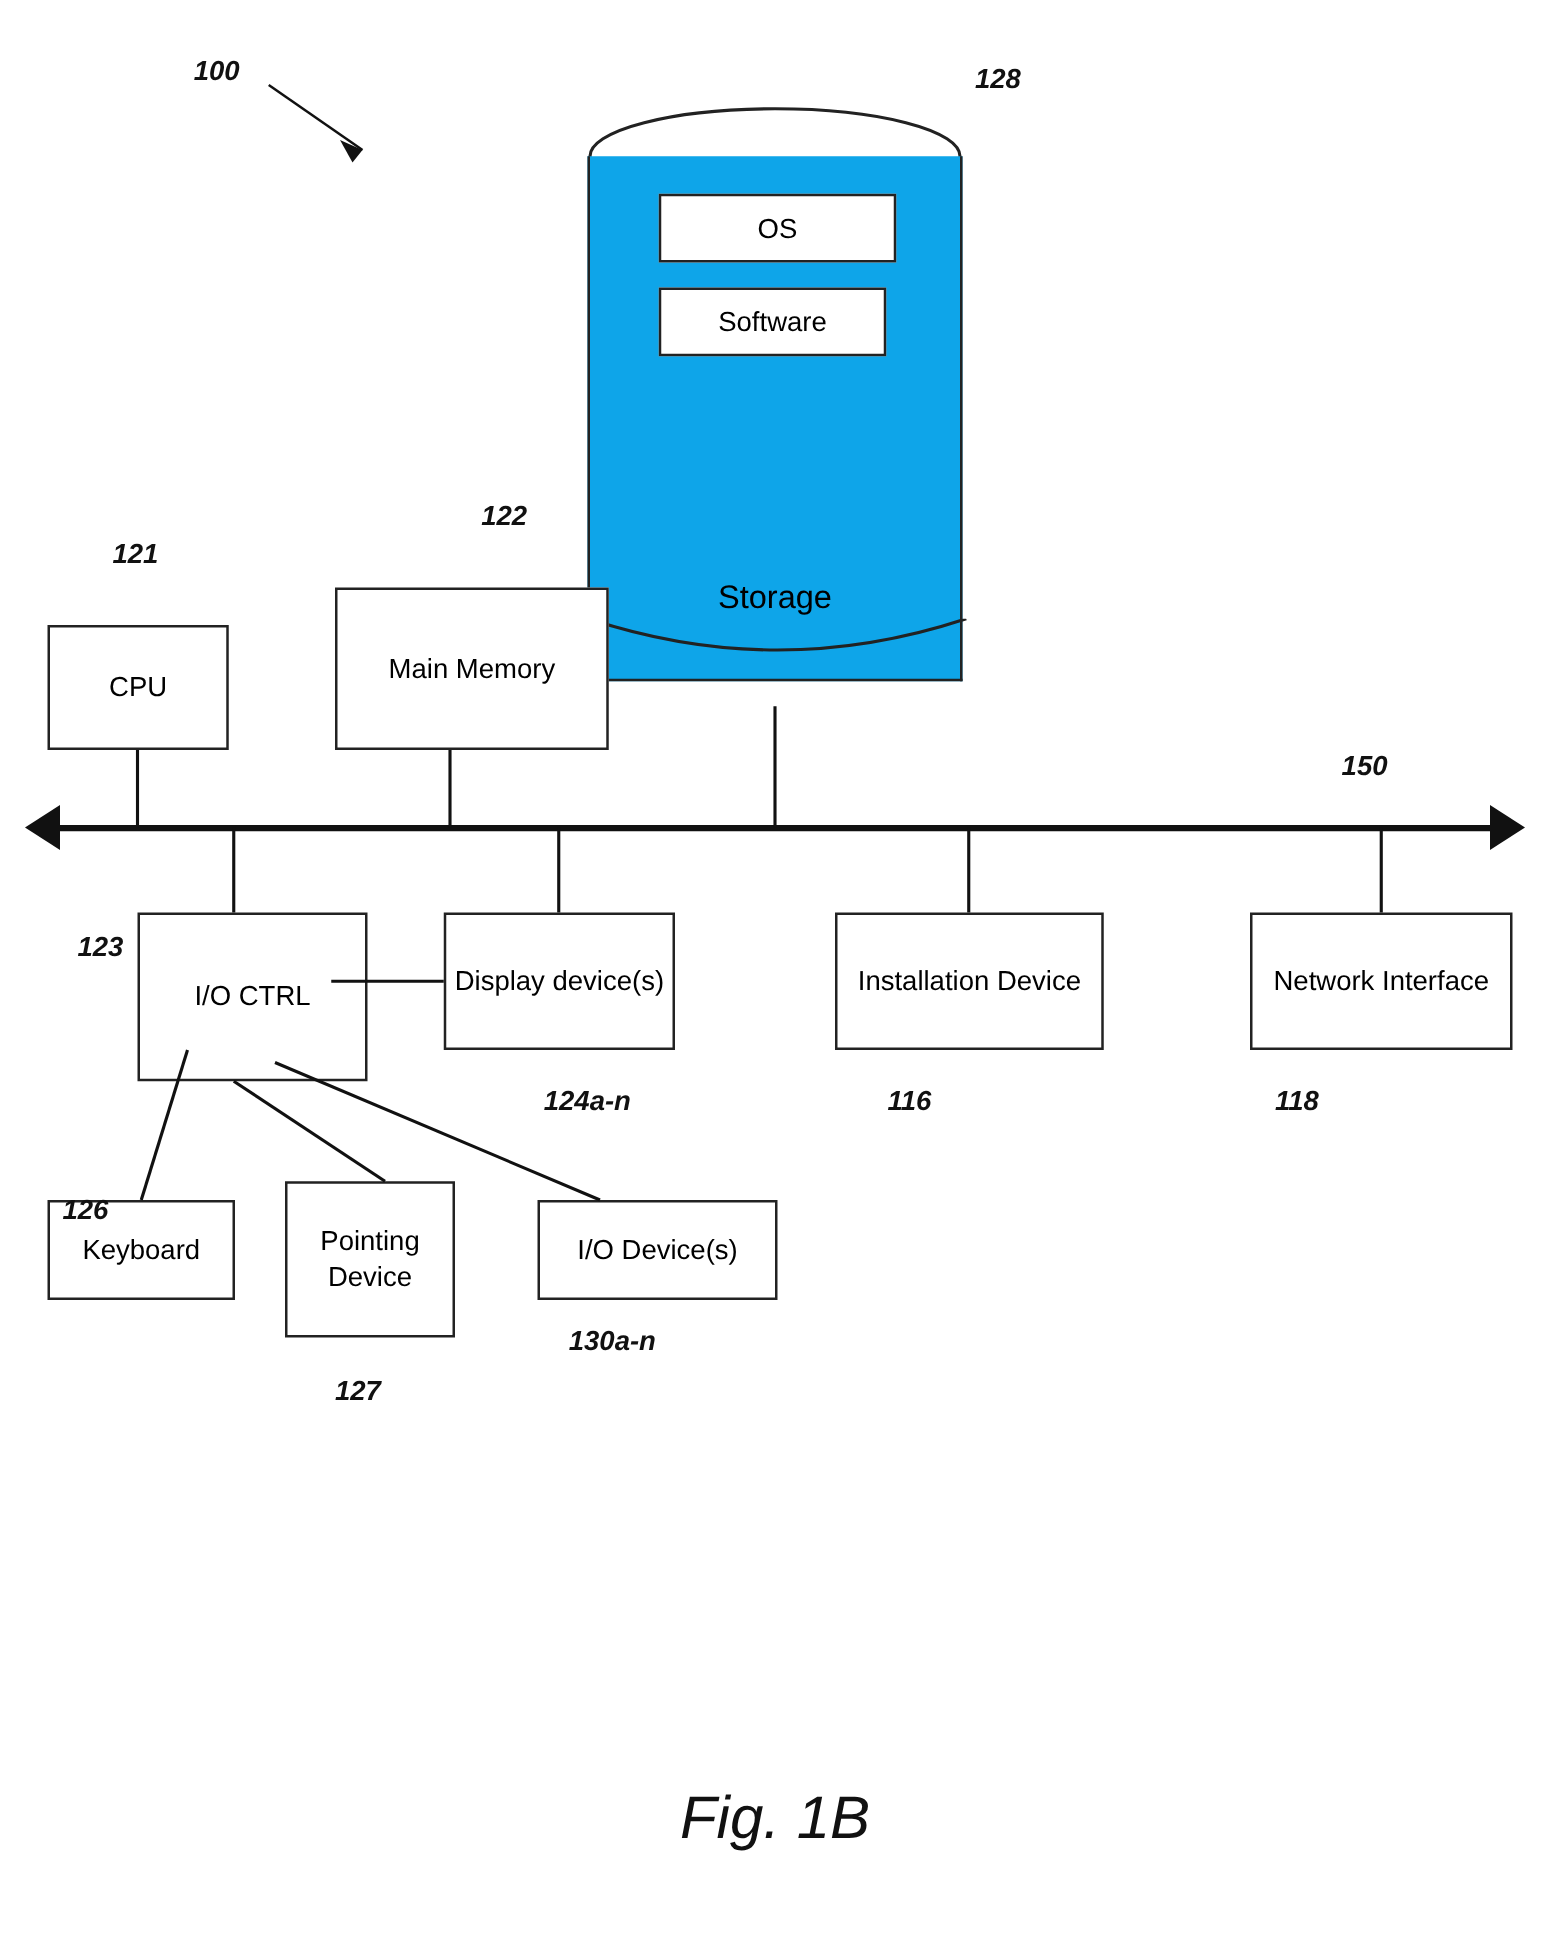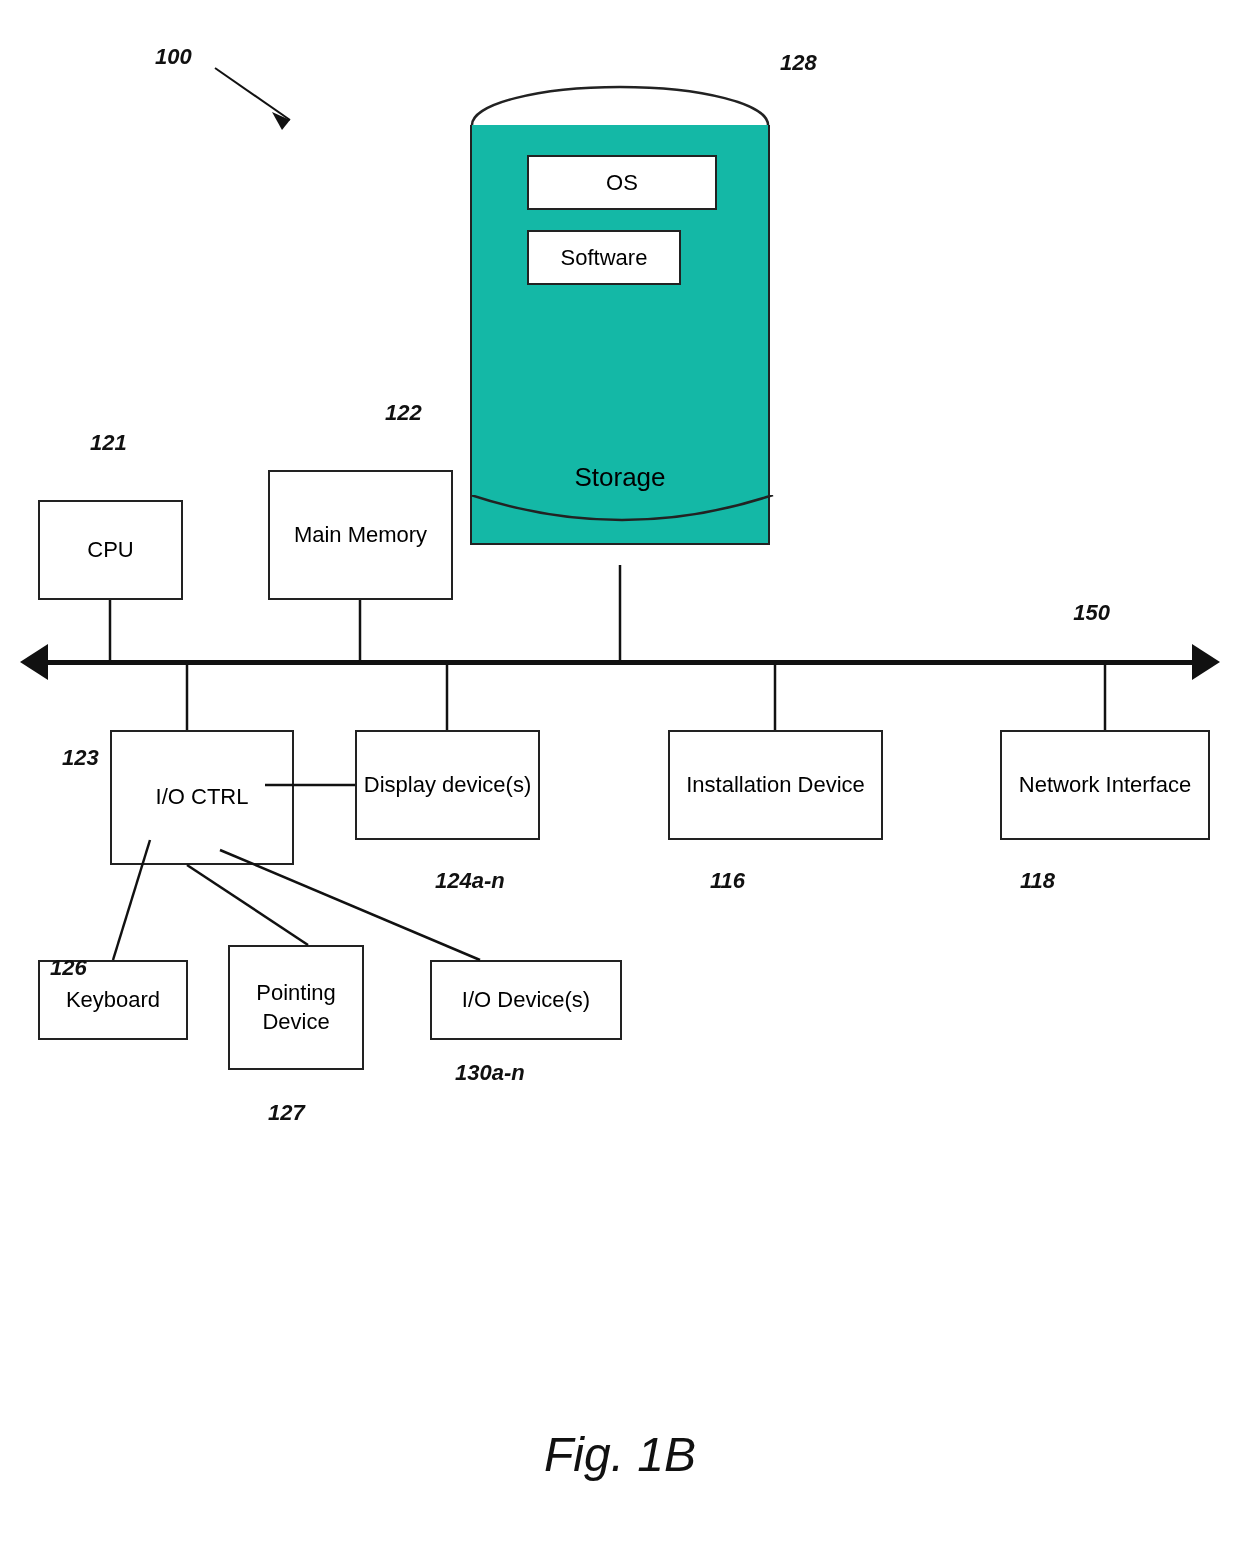--- a/index.html
+++ b/index.html
@@ -97,21 +97,21 @@
 
     .cylinder-body {
       position: absolute;
       top: 40px;
       left: 0;
       width: 300px;
       height: 420px;
       border-left: 2.5px solid #222;
       border-right: 2.5px solid #222;
       border-bottom: 2.5px solid #222;
-      background: #14b8a6;
+      background: #0ea5e9;
     }
 
     .cylinder-top-ellipse {
       position: absolute;
       top: 0;
       left: 0;
       width: 300px;
       height: 80px;
     }
 
@@ -157,21 +157,21 @@
     <div class="cylinder-body">
 
       <svg style="position:absolute;bottom:-2px;left:-2px;width:304px;height:50px;" viewBox="0 0 304 50">
         <path d="M 1 0 Q 152 50 303 0" fill="none" stroke="#222" stroke-width="2.5"></path>
       </svg>
 
       <div class="inner-box" style="top:30px; left:55px; width:190px; height:55px;">
         <span>OS</span>
       </div>
 
-      <div class="inner-box" style="top:105px; left:55px; width:154px; height:55px;align-items:center;">
+      <div class="inner-box" style="top:105px; left:55px; width:182px; height:55px;align-items:center;">
         <span>Software</span>
       </div>
 
       <div style="position:absolute;bottom:50px;left:0;right:0;text-align:center;font-size:26px;">Storage</div>
     </div>
   </div>
 
   <span class="ref" style="top:50px; left:780px;">128</span>
 
   <div class="bus-line"></div>
@@ -179,21 +179,21 @@
   <div class="bus-arrow-right"></div>
 
   <span class="ref" style="top:600px; right:130px;">150</span>
 
   <div class="box" style="top:500px; left:38px; width:145px; height:100px;">
     <span>CPU</span>
   </div>
 
   <span class="ref" style="top:430px; left:90px;">121</span>
 
-  <div class="box" style="top:470px; left:268px; width:185px; height:130px;">
+  <div class="box" style="top:470px; left:268px; width:219px; height:130px;">
     <span>Main Memory</span>
   </div>
 
   <span class="ref" style="top:400px; left:385px;">122</span>
 
   <div class="box" style="top:730px; left:110px; width:184px; height:135px;">
     <span>I/O
 CTRL</span>
   </div>
 

